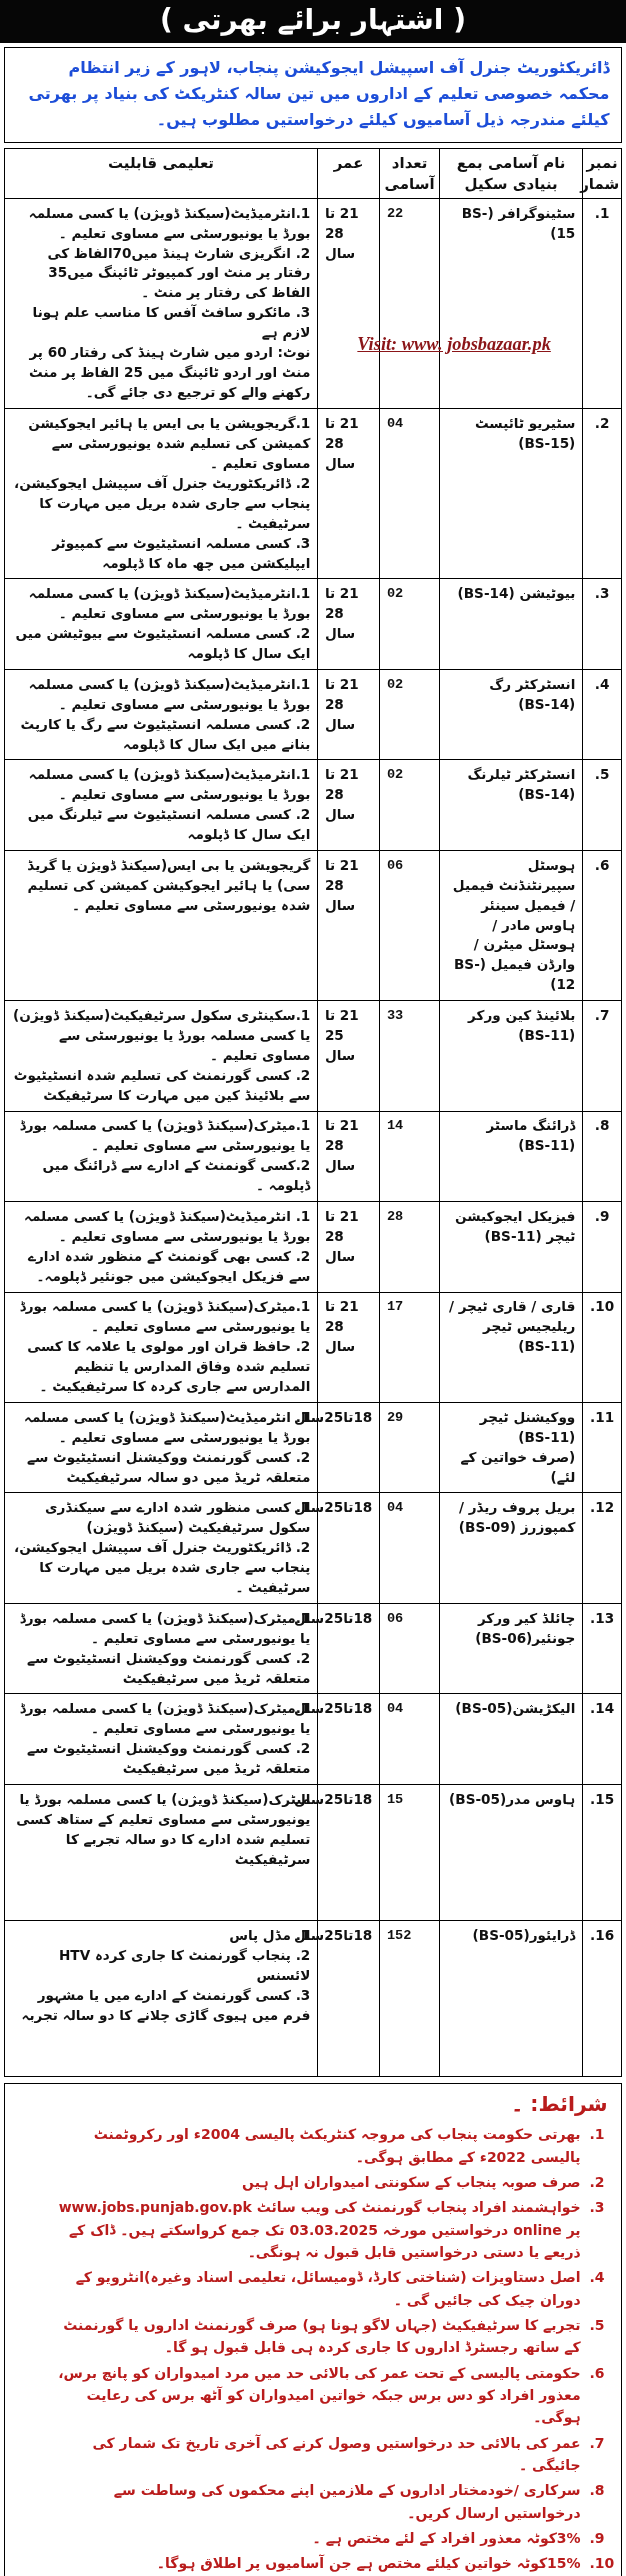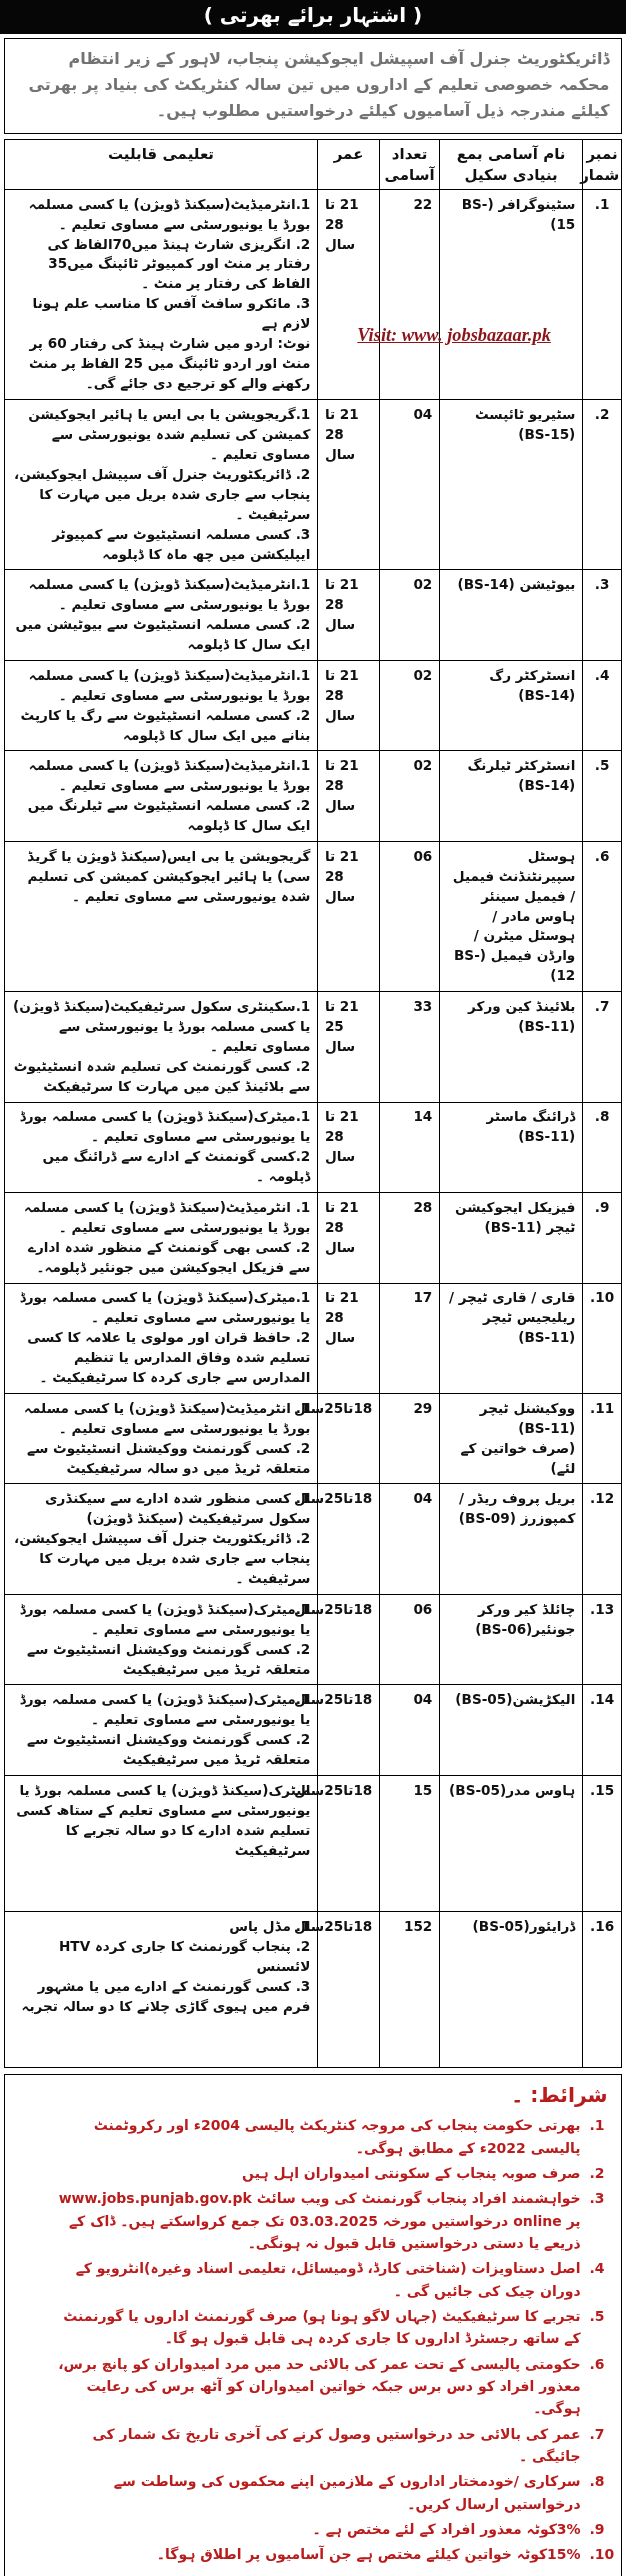--- a/index.html
+++ b/index.html
@@ -10,36 +10,36 @@
     background:#ffffff;
     font-family:"DejaVu Sans",sans-serif;
     box-sizing:border-box;
     position:relative;
   }
   
   .title-bar{
     background:#060606;
     color:#ffffff;
     text-align:center;
-    font-size:20px;
+    font-size:28px;
     font-weight:bold;
     padding:2.9px 0 6.8px;
     direction:rtl;
   }
   
   .intro-box{
     margin:4.8px 3.9px 5.8px;
     border:1.9px solid #000;
     padding:6.8px 11.6px 8.7px;
     direction:rtl;
     text-align:right;
     font-size:16px;
     font-weight:bold;
     line-height:1.62;
-    color:#737373;
+    color:#1d4ed8;
   }
   
   .table-wrap{position:relative;margin:0 3.9px;}
   table.jobs{
     width:100%;
     border-collapse:collapse;
     direction:rtl;
     table-layout:fixed;
   }
   table.jobs th, table.jobs td{
@@ -59,21 +59,21 @@
     font-weight:bold;
     line-height:1.47;
     padding:4.8px 6.8px;
   }
   col.c-no-w{width:39px;}
   col.c-name-w{width:143px;}
   col.c-count-w{width:60px;}
   col.c-age-w{width:62px;}
   td.c-no{text-align:center;padding:4.8px 1.9px;}
   td.c-name{text-align:right;white-space:pre-line;}
-  td.c-count{text-align:right;}
+  td.c-count{text-align:left;font-family:Liberation Mono, monospace;}
   td.c-age{text-align:left;padding:4.8px 2.9px;}
   td.c-qual{text-align:right;white-space:pre-line;}
   tr.r-15 td{height:126px;}
   tr.r-16 td{height:145px;}
   
   .visit-overlay{
     position:absolute;
     top:186px;
     right:41px;
     width:254px;

